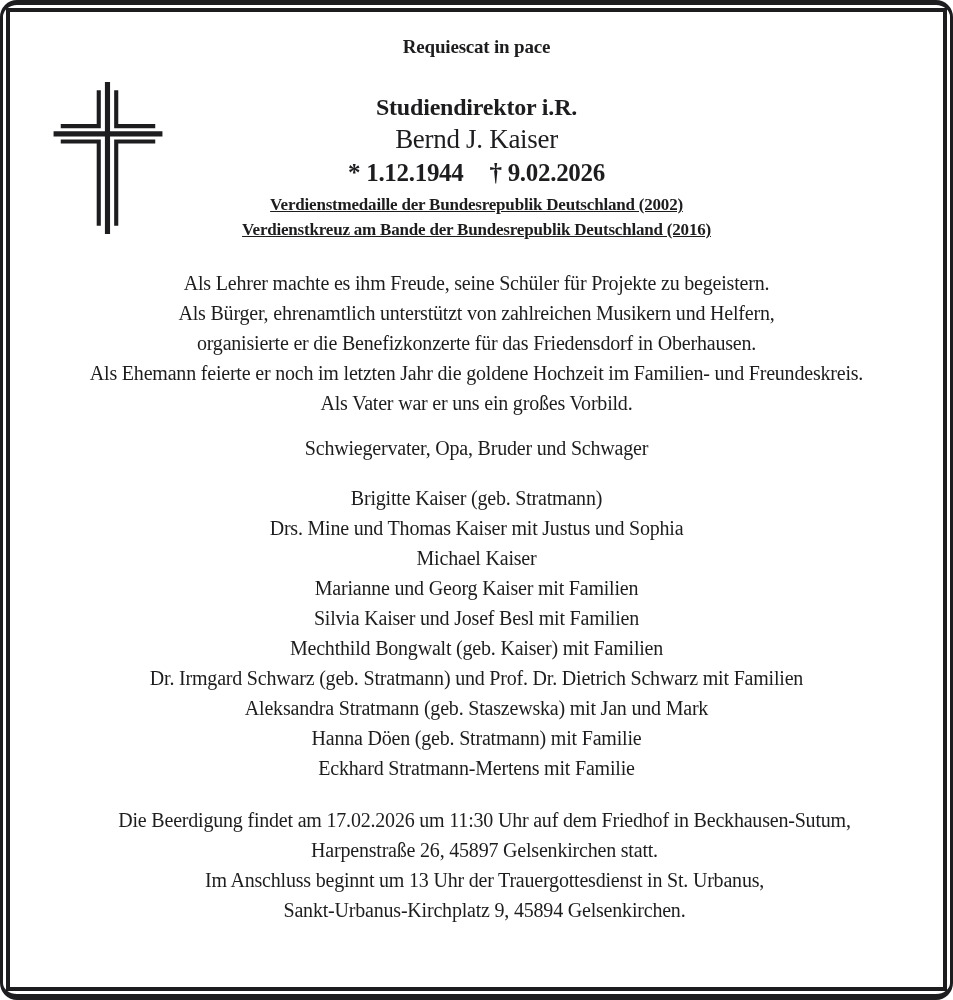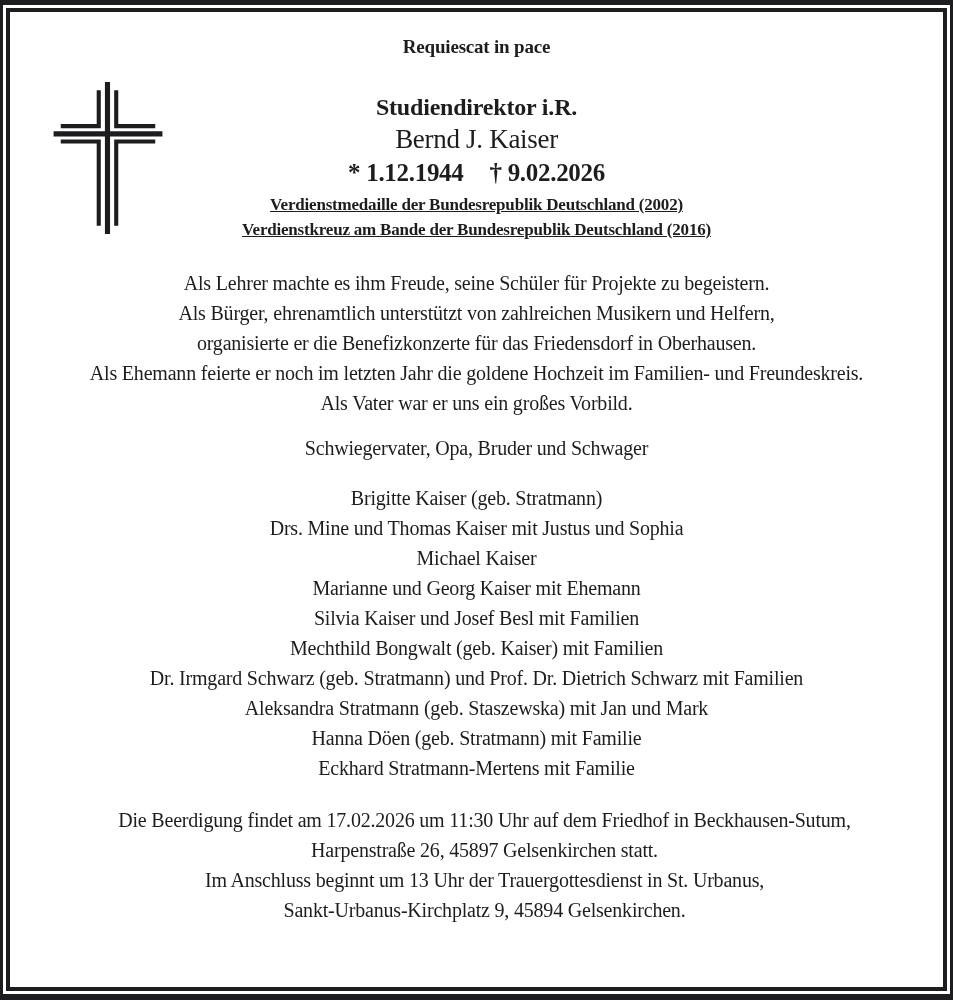--- a/index.html
+++ b/index.html
@@ -13,20 +13,21 @@
   .notice {
     position: relative;
     box-sizing: border-box;
     width: 953px;
     height: 1000px;
     background: #ffffff;
     border-style: solid;
     border-color: #1d1d1f;
     border-width: 5px 3px 6px 3px;
     padding: 3px;
+    border-radius: 17px;
   }
   .notice-inner {
     position: relative;
     box-sizing: border-box;
     height: 100%;
     border: 4px solid #1d1d1f;
     text-align: center;
     overflow: hidden;
   }
   .cross-wrap {
@@ -129,21 +130,21 @@
     </div>
 
     <div class="text-block mourning">
       <div>Schwiegervater, Opa, Bruder und Schwager</div>
     </div>
 
     <div class="text-block mourners">
       <div>Brigitte Kaiser (geb. Stratmann)</div>
       <div>Drs. Mine und Thomas Kaiser mit Justus und Sophia</div>
       <div>Michael Kaiser</div>
-      <div>Marianne und Georg Kaiser mit Ehemann</div>
+      <div>Marianne und Georg Kaiser mit Familien</div>
       <div>Silvia Kaiser und Josef Besl mit Familien</div>
       <div>Mechthild Bongwalt (geb. Kaiser) mit Familien</div>
       <div>Dr. Irmgard Schwarz (geb. Stratmann) und Prof. Dr. Dietrich Schwarz mit Familien</div>
       <div>Aleksandra Stratmann (geb. Staszewska) mit Jan und Mark</div>
       <div>Hanna Döen (geb. Stratmann) mit Familie</div>
       <div>Eckhard Stratmann-Mertens mit Familie</div>
     </div>
 
     <div class="text-block funeral">
       <div>Die Beerdigung findet am 17.02.2026 um 11:30 Uhr auf dem Friedhof in Beckhausen-Sutum,</div>

